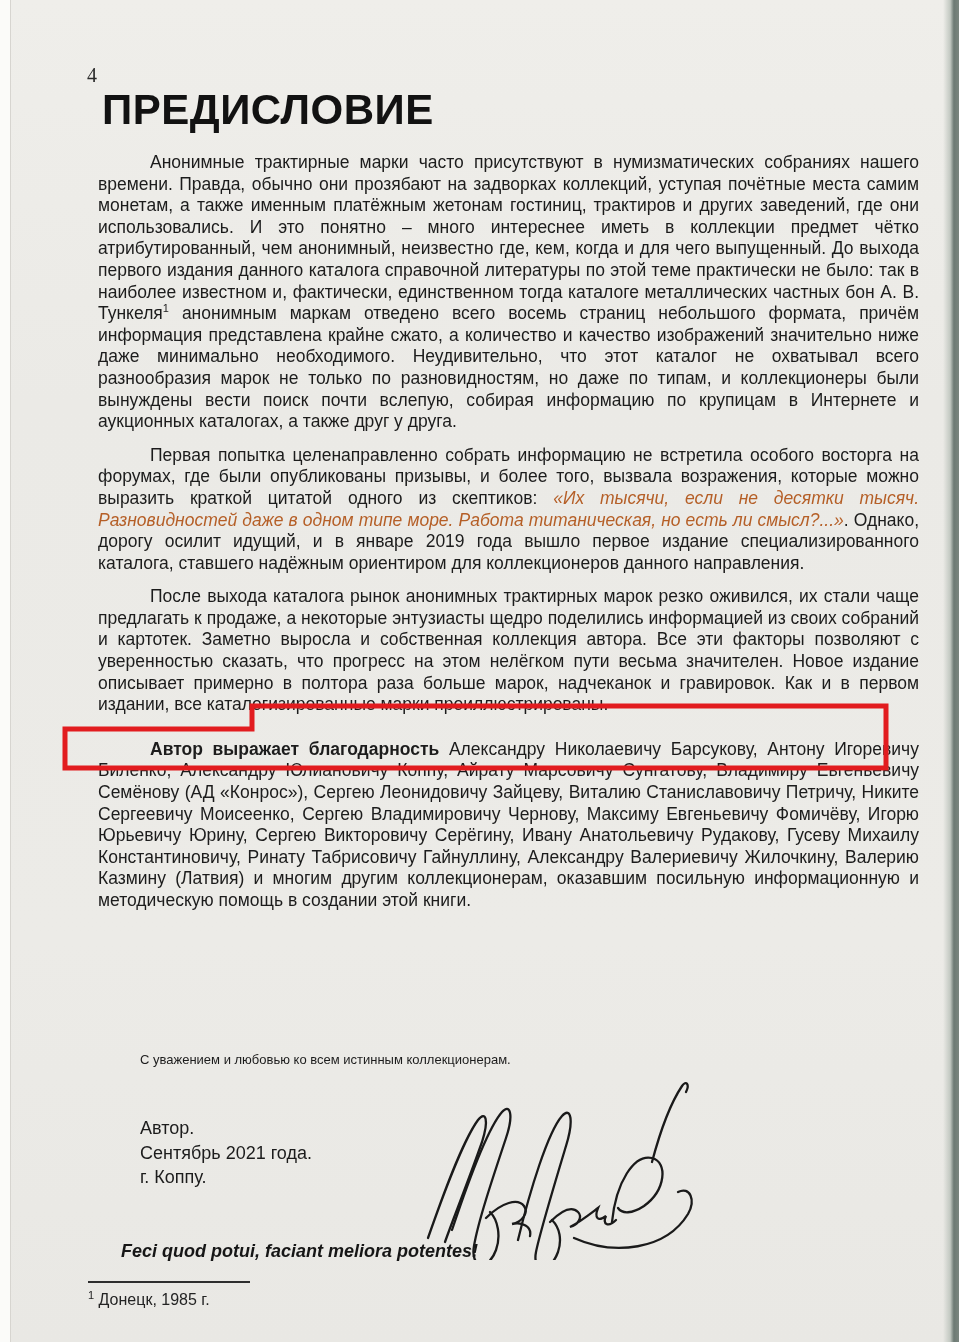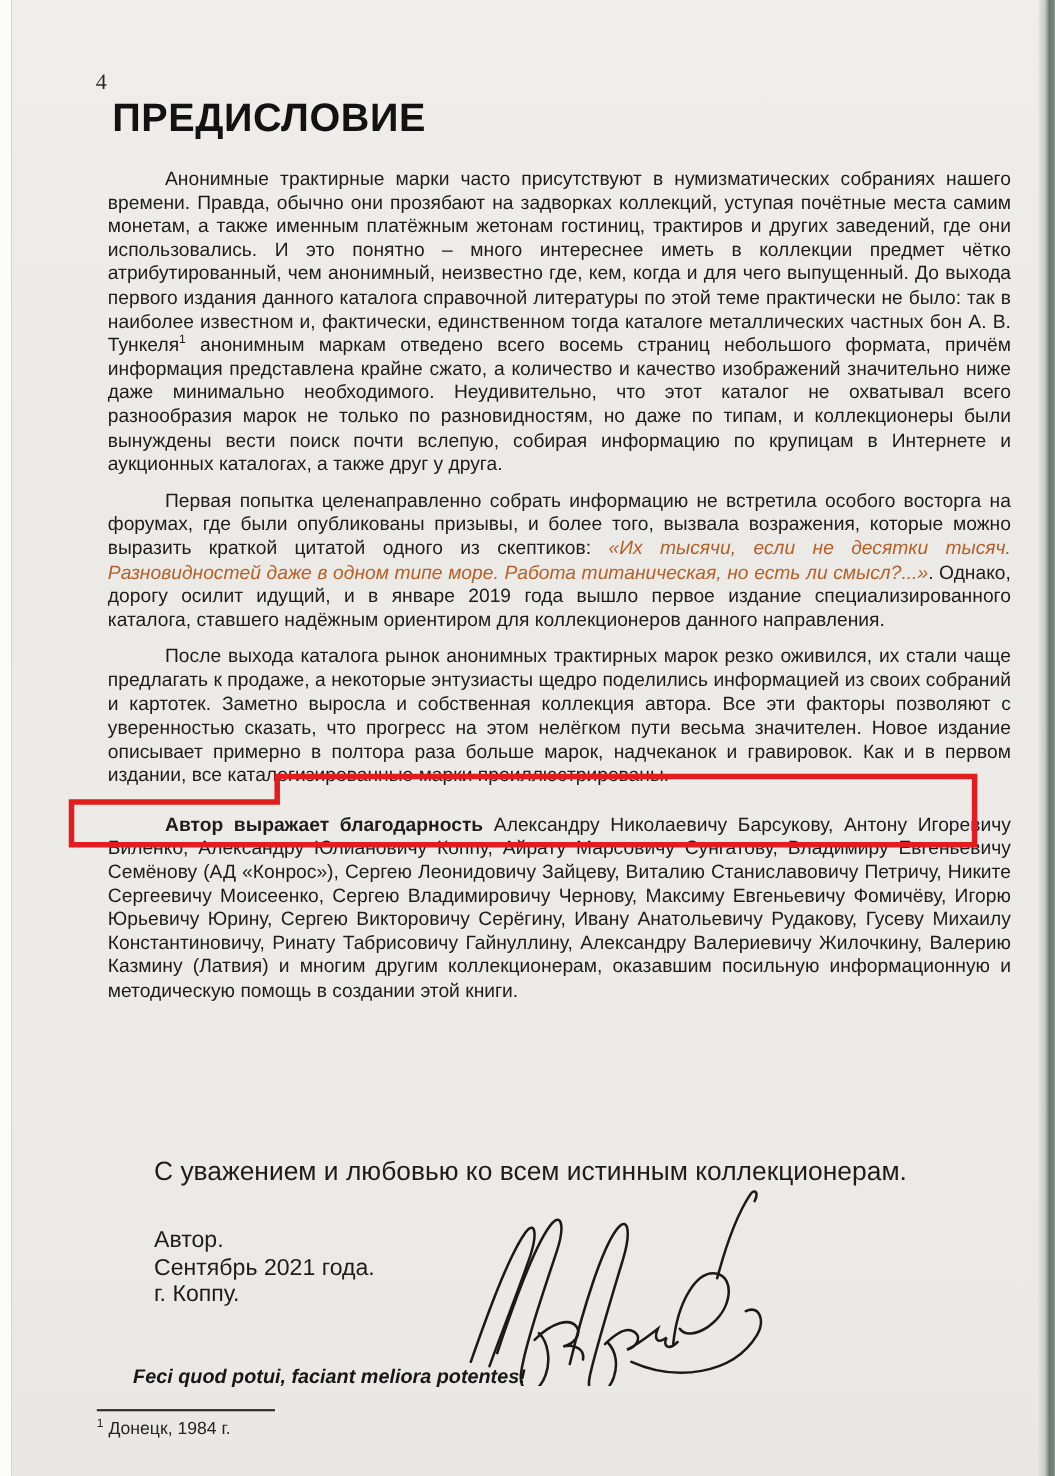--- a/index.html
+++ b/index.html
@@ -20,34 +20,34 @@
   }
   .watermark {
     left:17px; top:34px; font-size:36px; font-weight:bold;
     letter-spacing:1px; color:var(--accent,#cf5f4e); white-space:nowrap;
   }
   .pagenum {
     left:87px; top:64px; font-family:"Liberation Serif", serif;
     font-size:20px; color:#2a2a2a;
   }
   .title {
-    left:102px; top:86px; font-size:36px; font-weight:bold;
+    left:102px; top:86px; font-size:42px; font-weight:bold;
     letter-spacing:0.5px; color:#121212;
   }
   .body-col {
     left:98px; top:152px; width:821px;
     font-size:17.5px; line-height:21.6px; text-align:justify;
     hyphens:auto; -webkit-hyphens:auto;
   }
   .body-col p { margin:0 0 12px 0; text-indent:52px; }
   .body-col p.ack { margin-top:23px; }
   .quote { color:var(--quote,#b55f27); }
   sup.fnref { font-size:11px; line-height:0; }
-  .regards { left:140px; top:1052px; font-size:24px; }
-  .signoff { left:140px; top:1116px; font-size:21px; line-height:24.5px; }
+  .regards { left:140px; top:1052px; font-size:13px; }
+  .signoff { left:140px; top:1116px; font-size:18px; line-height:24.5px; }
   .motto {
     left:121px; top:1241px; font-size:18px;
     font-weight:bold; font-style:italic; color:#161616;
   }
   .fn-rule { left:88px; top:1281px; width:162px; height:2px; background:#2e2e2e; }
   .footnote { left:88px; top:1291px; font-size:16px; color:#242424; }
   .footnote sup { font-size:11px; line-height:0; }
   .overlay-svg { left:0; top:0; width:959px; height:1342px; pointer-events:none; }
   .sig-svg { left:390px; top:1070px; pointer-events:none; }
 </style>
@@ -86,19 +86,19 @@
       <path d="M160,152 C172,140 182,136 188,142 C193,147 188,155 180,157 C190,152 200,144 208,138 C204,148 208,152 216,146 C212,154 218,158 226,150"></path>
       <path d="M222,152 C226,112 244,84 262,88 C278,92 276,120 254,136 C242,144 232,144 228,138"></path>
       <path d="M184,168 C224,186 276,180 298,144 C306,130 300,116 288,122"></path>
       <path d="M262,92 C270,62 280,34 292,16 C296,10 300,14 296,22"></path>
     </g>
   </svg>
 
   <div class="abs motto">Feci quod potui, faciant meliora potentes!</div>
 
   <div class="abs fn-rule"></div>
-  <div class="abs footnote"><sup>1</sup> <span>Донецк, 1984 г.</span></div>
+  <div class="abs footnote"><sup>1</sup> <span>Донецк, 1985 г.</span></div>
 
   <svg class="abs overlay-svg" width="959" height="1342" viewBox="0 0 959 1342">
     <polygon points="252,706 886,706 886,768 65,768 65,729 252,729" fill="none" stroke-width="5" stroke-linejoin="miter" style="stroke:var(--highlight,#e21c1f)"></polygon>
   </svg>
 
 </div>
 
 </body></html>

